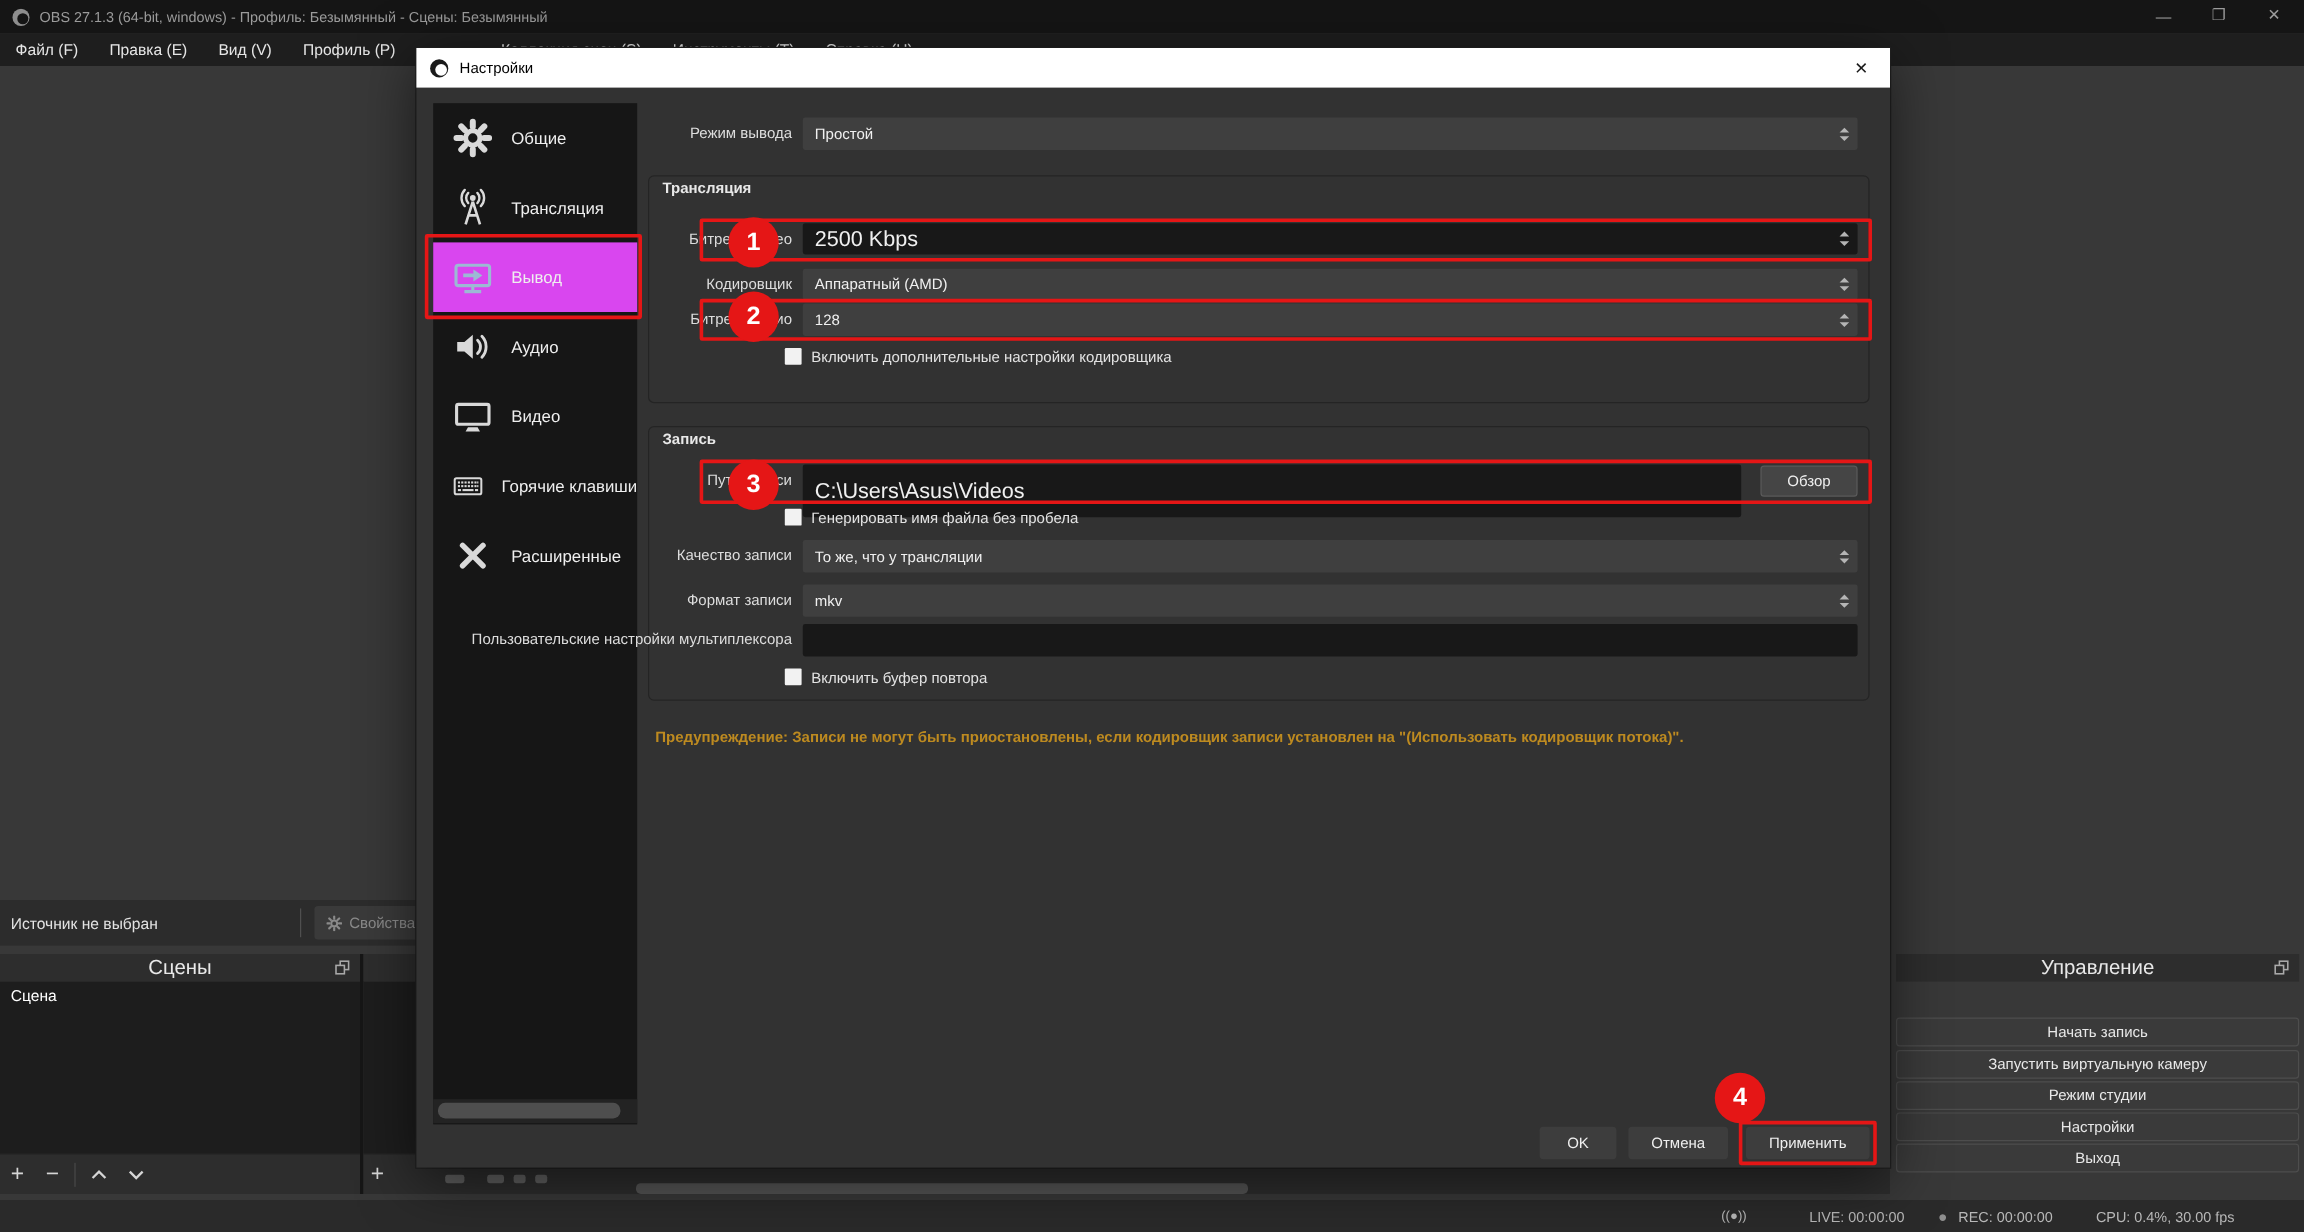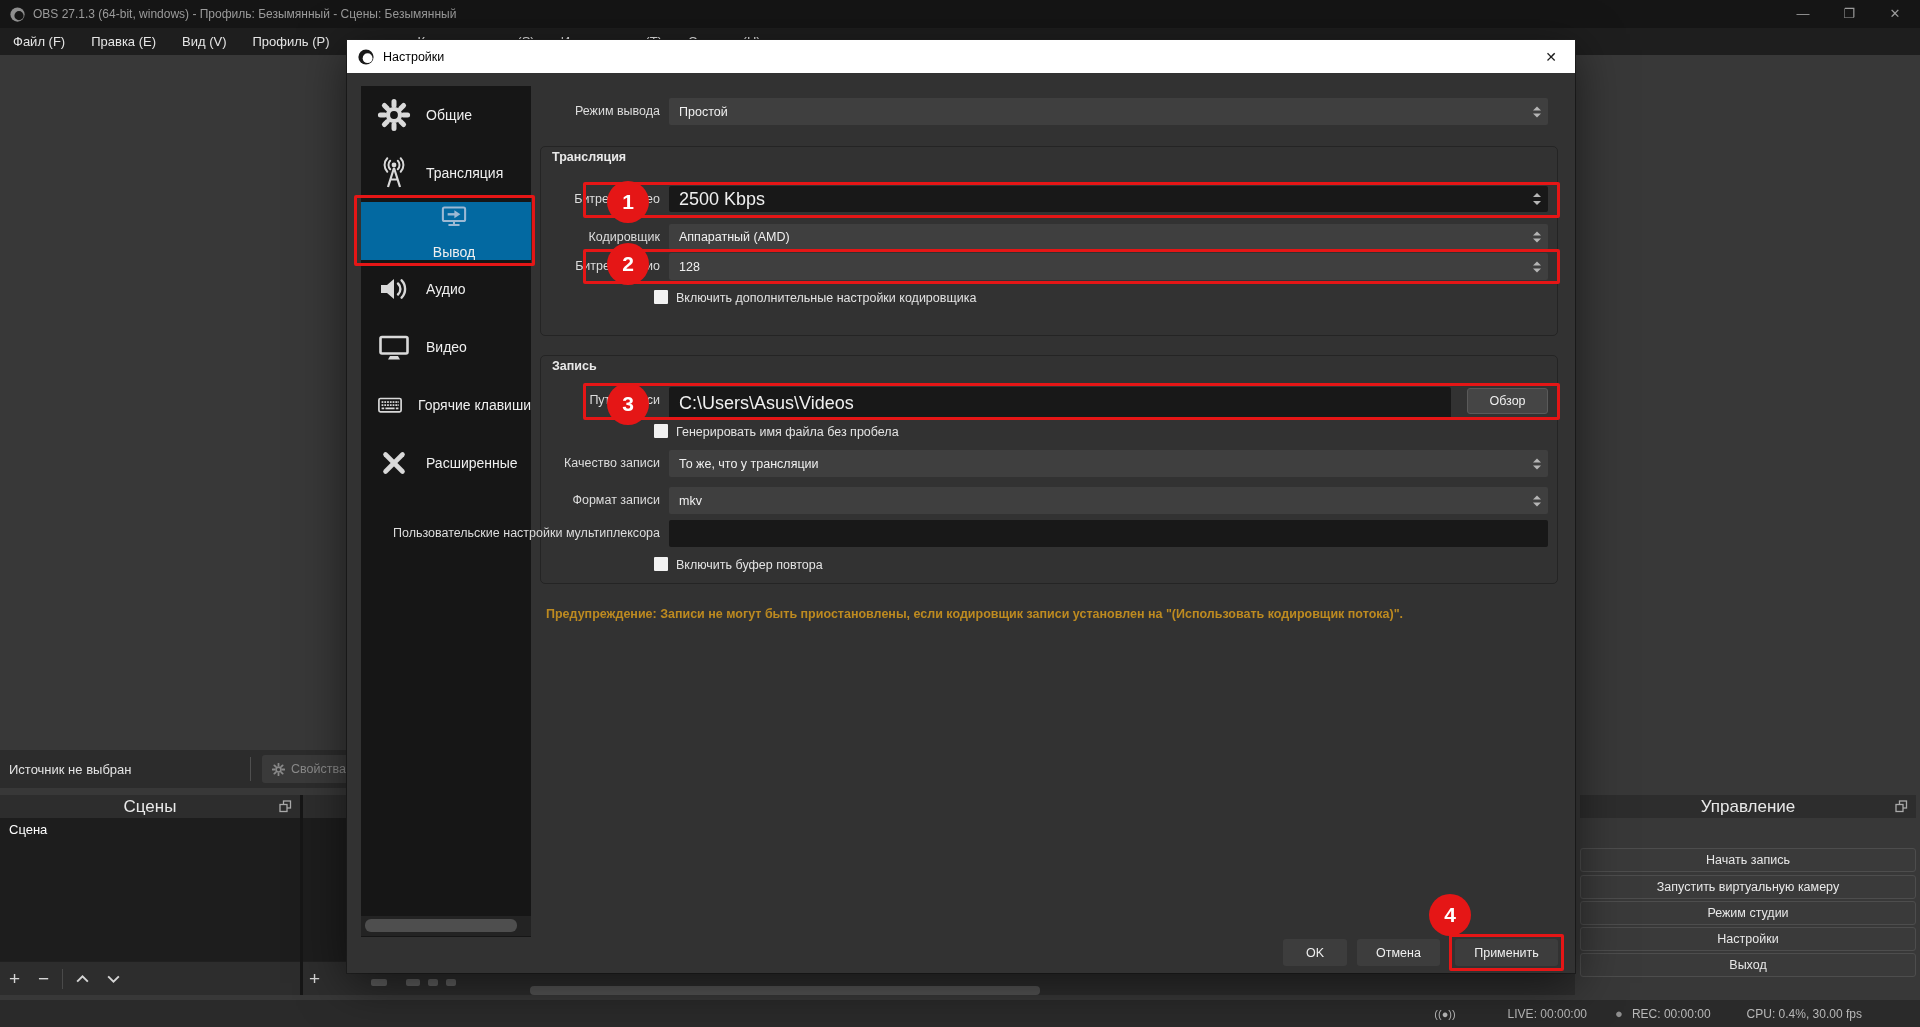--- a/index.html
+++ b/index.html
@@ -43,21 +43,21 @@
             box-shadow:0 10px 45px rgba(0,0,0,.55), 0 0 0 1px #222; }
   #dlg-titlebar { left:0; top:0; width:1228px; height:33px; background:#ffffff; display:flex;
                   align-items:center; color:#000; font-size:12.5px; }
   #dlg-titlebar .logo { margin-left:11px; width:16px; height:16px; }
   #dlg-titlebar .ttl { margin-left:9px; }
   #dlg-close { position:absolute; right:14px; top:7px; width:20px; height:20px; color:#1a1a1a;
                font-size:14px; display:flex; align-items:center; justify-content:center; }
   #sidebar { left:14px; top:46px; width:170px; height:851px; background:#161616; }
   .side-item { height:58px; display:flex; align-items:center; padding-left:16px; gap:15px;
                color:#efefef; font-size:14px; white-space:nowrap; overflow:hidden; }
-  .side-item.sel { background:#0369a1;flex-direction:column; }
+  .side-item.sel { background:#d946ef; }
   #side-scroll { left:14px; top:876px; width:170px; height:20px; background:#232323; }
   #side-scroll .thumb { position:absolute; left:4px; top:3px; width:152px; height:13px;
                         background:#4e4e4e; border-radius:6px; }
   .flabel { position:absolute; right:915px; color:#dddddd; font-size:12.5px; white-space:nowrap; }
   .combo { position:absolute; background:#3f3f3f; border-radius:2px; color:#f0f0f0; font-size:12.5px;
            display:flex; align-items:center; padding:0 10px; }
   .darkin { position:absolute; background:#181818; border-radius:2px; color:#f0f0f0; font-size:18px;
             display:flex; align-items:center; padding:0 10px; }
   .spin { position:absolute; right:7px; top:50%; transform:translateY(-50%); display:flex;
           flex-direction:column; gap:3px; align-items:center; }
@@ -314,21 +314,21 @@
       </span>
   </div>
 
   <span class="chk" style="left:307px; top:250px;"></span>
   <span class="chk-lbl" style="left:329px; top:251px;">Включить дополнительные настройки кодировщика</span>
 
   <div class="group" style="left:193px; top:315px; width:1018px; height:229px;"></div>
   <span class="group-title" style="left:205px; top:319px;">Запись</span>
 
   <span class="flabel" style="top:353px;">Путь записи</span>
-  <div class="darkin" style="left:322px; top:347px; width:782px; height:33px;">
+  <div class="darkin" style="left:322px; top:347px; width:782px; height:44px;">
     <span>C:\Users\Asus\Videos</span>
   </div>
   <div id="browse-btn" style="left:1120px; top:348px; width:81px; height:26px;">Обзор</div>
 
   <span class="chk" style="left:307px; top:384px;"></span>
   <span class="chk-lbl" style="left:329px; top:385px;">Генерировать имя файла без пробела</span>
 
   <span class="flabel" style="top:416px;">Качество записи</span>
   <div class="combo" style="left:322px; top:410px; width:879px; height:27px;">
     <span>То же, что у трансляции</span>

